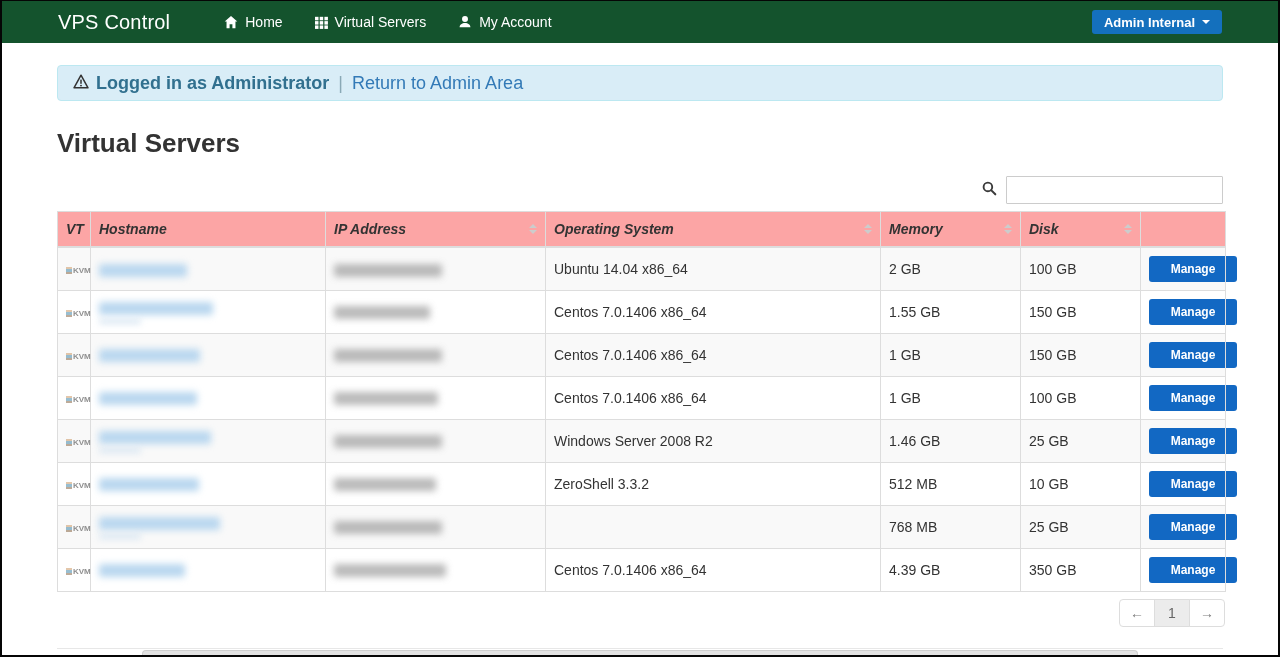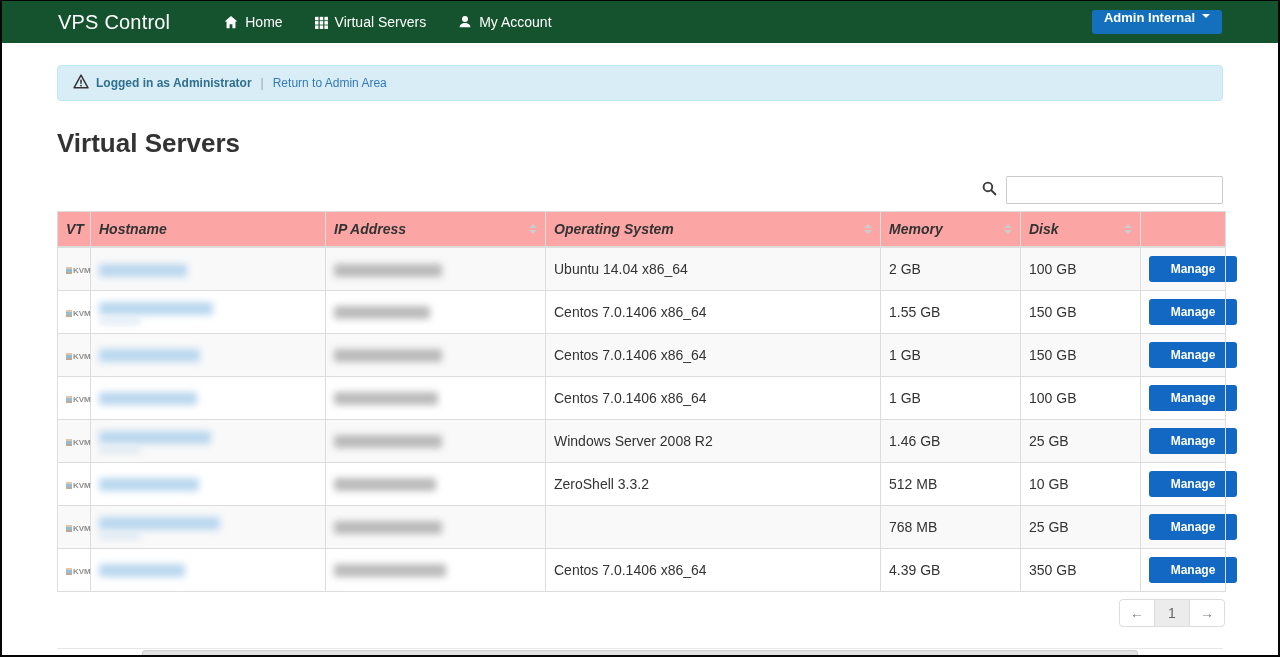--- a/index.html
+++ b/index.html
@@ -10,28 +10,28 @@
            background:#fff; position:relative; overflow:hidden; }
 
   
   .navbar { height:42px; background:#14532d; display:flex; align-items:center; padding-left:56px; position:relative; }
   .brand { color:#fff; font-size:20px; letter-spacing:.2px; margin-right:38px; cursor:pointer; }
   .nav-items { display:flex; height:100%; }
   .nav-item { display:flex; align-items:center; gap:7px; color:#fff; font-size:14px; padding:0 16px; height:100%; cursor:pointer; }
   .nav-item svg { display:block; }
   .account-btn { position:absolute; right:56px; top:9px; height:24px; background:#1470bd; border:none;
                  border-radius:3px; color:#fff; font-size:13px; font-weight:bold; padding:0 12px;
-                 display:flex; gap:7px; cursor:pointer; font-family:inherit; }
+                 display:flex; align-items:center; gap:7px; cursor:pointer; font-family:inherit; }
   .caret { width:0; height:0; border:4px solid transparent; border-top-color:#fff; margin-top:4px; }
 
   
   .content { padding:0 55px; }
 
   .alert { margin-top:22px; height:36px; background:#d9edf7; border:1px solid #bce8f1; border-radius:4px;
-           display:flex; align-items:center; padding:0 15px; gap:7px; font-size:12px; }
+           display:flex; align-items:center; padding:0 15px; gap:7px; font-size:18px; }
   .alert .bold { color:#31708f; font-weight:bold; }
   .alert .sep { color:#8aa9b6; margin:0 2px; }
   .alert a { color:#337ab7; text-decoration:none; cursor:pointer; }
 
   h2.page-title { margin-top:27px; font-size:26px; font-weight:bold; color:#333; }
 
   .search-row { margin-top:17px; display:flex; justify-content:flex-end; align-items:center; gap:9px; }
   .search-row input { width:217px; height:28px; border:1px solid #ccc; border-radius:1px; font-size:14px;
                       padding:0 8px; font-family:inherit; outline:none; }
 

